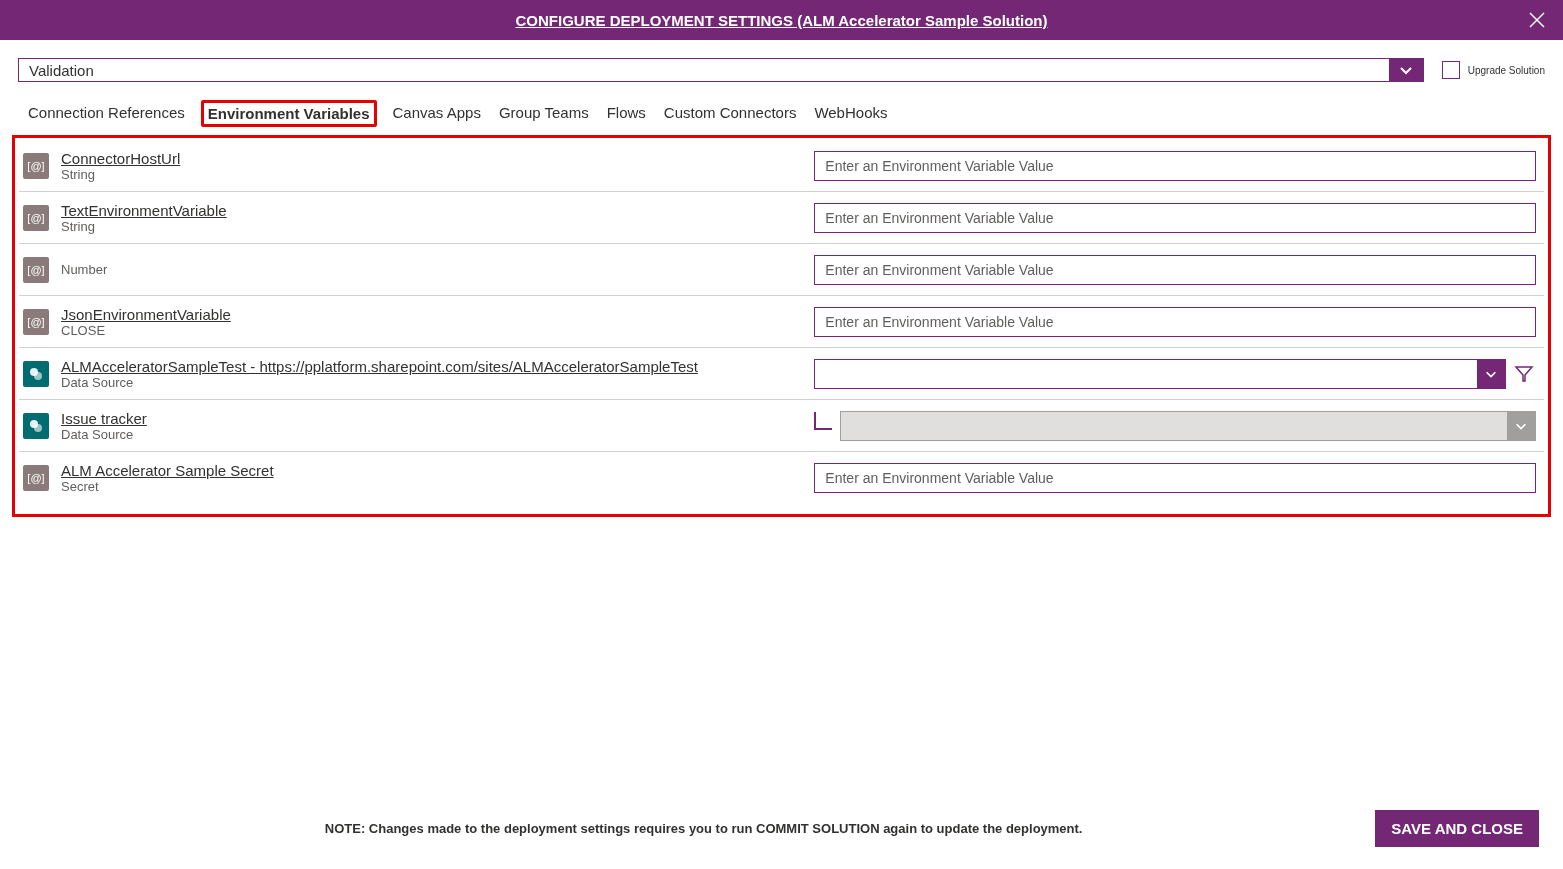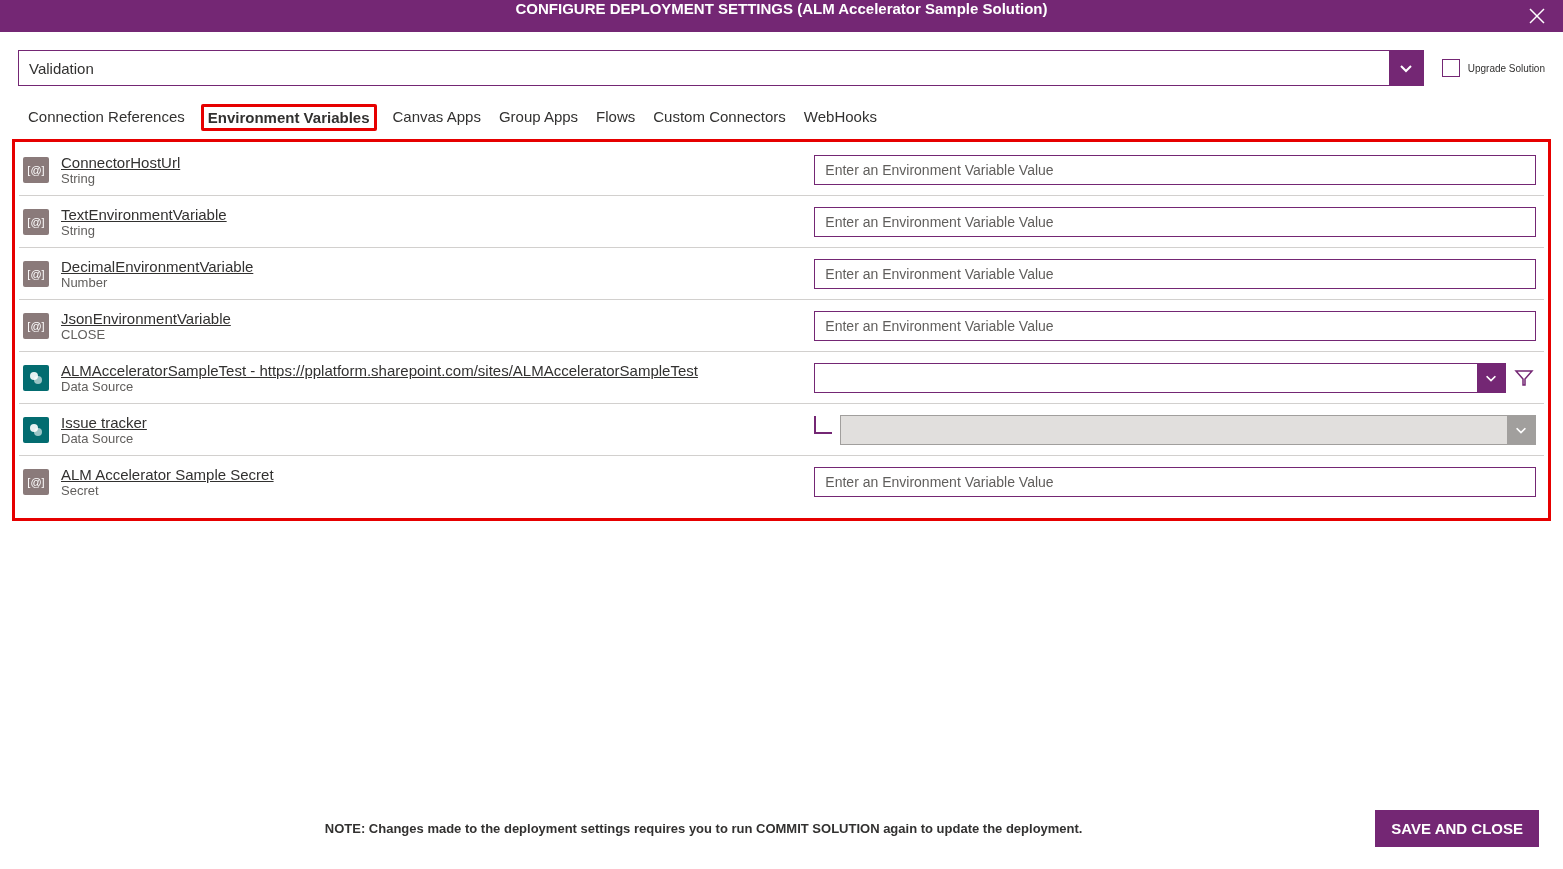--- a/index.html
+++ b/index.html
@@ -1,27 +1,28 @@
 <!DOCTYPE html>
 <html><head>
   <meta charset="utf-8">
   <style>
     * { box-sizing: border-box; margin: 0; padding: 0; }
     body { font-family: "Segoe UI", Arial, sans-serif; font-size: 14px; color: #323130; background: #fff; }
 
     .header-bar {
       background: #742774;
       color: #fff;
-      height: 32px;
-      display: flex;
-      align-items: flex-start;
+      height: 40px;
+      display: flex;
+      align-items: center;
       justify-content: center;
       position: relative;
       font-size: 15px;
       font-weight: 600;
+      text-decoration: underline;
     }
     .header-close {
       position: absolute;
       right: 16px;
       top: 50%;
       transform: translateY(-50%);
       cursor: pointer;
       width: 20px; height: 20px;
       display: flex; align-items: center; justify-content: center;
     }
@@ -29,21 +30,21 @@
 
     .content { padding: 18px 18px 0 18px; }
 
     .select-label { font-size: 15px; margin-bottom: 10px; color: #323130; }
 
     .env-row { display: flex; align-items: center; gap: 18px; margin-bottom: 18px; }
     .env-select {
       flex: 1;
       display: flex;
       border: 1px solid #742774;
-      height: 36px;
+      height: 24px;
       text-align: center;
     }
     .env-select-value { flex: 1; padding: 0 10px; display: flex; align-items: center; font-size: 15px; }
     .env-select-caret {
       width: 34px; background: #742774;
       display: flex; align-items: center; justify-content: center;
     }
     .env-select-caret svg { stroke: #fff; fill: none; }
 
     .upgrade-wrap { display: flex; align-items: center; gap: 8px; }
@@ -172,21 +173,21 @@
       <div class="checkbox"></div>
       <span class="upgrade-label">Upgrade Solution</span>
     </div>
   </div>
 </div>
 
 <div class="tabs">
   <div class="tab"><span>Connection References</span></div>
   <div class="tab active tab-highlight"><span>Environment Variables</span></div>
   <div class="tab"><span>Canvas Apps</span></div>
-  <div class="tab"><span>Group Apps</span></div>
+  <div class="tab"><span>Group Teams</span></div>
   <div class="tab"><span>Flows</span></div>
   <div class="tab"><span>Custom Connectors</span></div>
   <div class="tab"><span>WebHooks</span></div>
 </div>
 
 <div class="grid-wrap">
 
   <div class="row">
     <div class="row-icon icon-var">[@]</div>
     <div class="row-meta">
@@ -205,21 +206,20 @@
       <div class="row-sub">String</div>
     </div>
     <div class="row-input-wrap">
       <input class="text-input" placeholder="Enter an Environment Variable Value" style="">
     </div>
   </div>
 
   <div class="row">
     <div class="row-icon icon-var">[@]</div>
     <div class="row-meta">
-      <div class="row-title">DecimalEnvironmentVariable</div>
       <div class="row-sub">Number</div>
     </div>
     <div class="row-input-wrap">
       <input class="text-input" placeholder="Enter an Environment Variable Value" style="">
     </div>
   </div>
 
   <div class="row">
     <div class="row-icon icon-var">[@]</div>
     <div class="row-meta">

